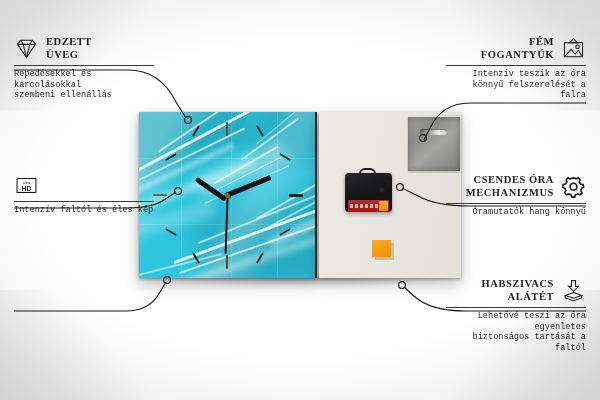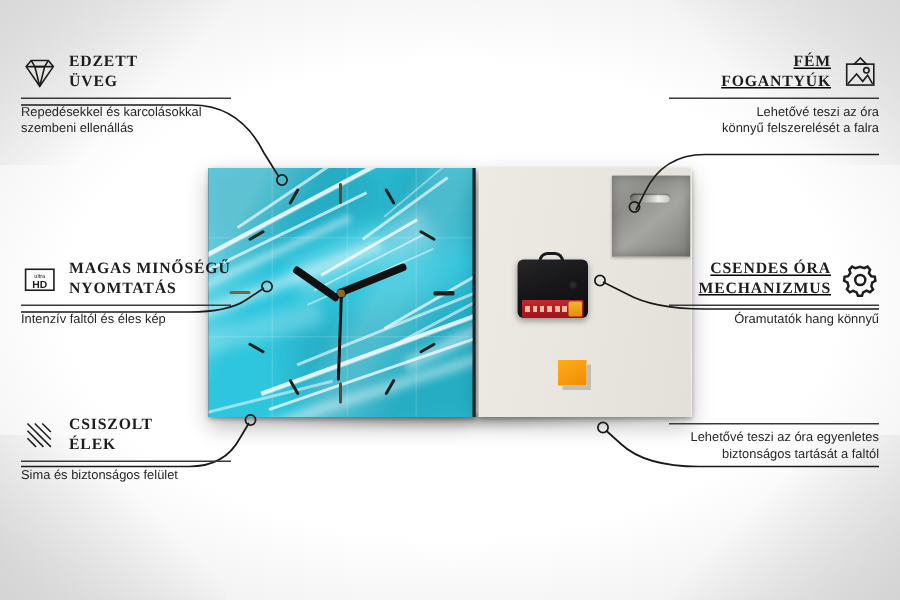--- a/index.html
+++ b/index.html
@@ -102,31 +102,31 @@
     background:radial-gradient(ellipse at 50% 0%, rgba(0,0,0,.30) 0%, rgba(0,0,0,0) 72%);
     filter:blur(1.4px);
   }
 
   
   svg.leaders{ position:absolute; inset:0; width:600px; height:400px; pointer-events:none; }
 
   .callout{ position:absolute; }
   .callout .row{ display:flex; align-items:center; gap:7px; }
   .callout.left .row{ justify-content:flex-start; }
-  .callout.right .row{ justify-content:flex-end; flex-direction:row;text-decoration:underline; }
+  .callout.right .row{ justify-content:flex-end; flex-direction:row; }
   .co-title{
     font-family:"Liberation Serif", serif;
     font-size:10.5px; letter-spacing:.55px; color:#1d1d1b;
     line-height:12.5px; font-weight:700; text-transform:uppercase;
     white-space:pre-line;
   }
   .callout.right .co-title{ text-align:right; }
   .co-rule{ height:1px; background:#3a3a38; margin-top:4px; }
   .co-desc{
-    font-family:Liberation Sans, sans-serif;
+    font-family:Liberation Mono, monospace;
     font-size:8.6px; color:#262624; line-height:10.6px; margin-top:3px;
     white-space:pre-line;
   }
   .callout.right .co-desc{ text-align:right; }
   .ico{ width:25px; height:23px; flex:0 0 auto; display:block; }
 </style>
 </head>
 <body>
 
 <div id="stage">
@@ -262,77 +262,69 @@
 szembeni ellenállás</div>
   </div>
 
   <div class="callout left" style="left:14px; top:174px; width:140px;">
     <div class="row">
       <svg class="ico" viewBox="0 0 30 28">
         <rect x="3.5" y="5.5" width="23" height="17" fill="none" stroke="#1d1d1b" stroke-width="1.3"></rect>
         <text x="15" y="12.6" text-anchor="middle" font-family="Liberation Sans, sans-serif" font-size="4.6" fill="#1d1d1b">ultra</text>
         <text x="15" y="20.4" text-anchor="middle" font-family="Liberation Sans, sans-serif" font-size="8.4" font-weight="bold" fill="#1d1d1b">HD</text>
       </svg>
-      <div class="co-title">MAGAS MINŐSÉGŰ
-NYOMTATÁS</div>
     </div>
     <div class="co-rule"></div>
     <div class="co-desc">Intenzív faltól és éles kép</div>
   </div>
 
-  <div class="callout left" style="left:14px; top:278px; width:140px;">
-    <div class="row">
-      <svg class="ico" viewBox="0 0 30 28">
-        <g stroke="#1d1d1b" stroke-width="1.25" fill="none">
-          <path d="M5,4 L24,23"></path>
-            <path d="M5,10 L18,23"></path>
-            <path d="M5,16 L12,23"></path>
-          <path d="M11,4 L24,17"></path>
-            <path d="M17,4 L24,11"></path>
-        </g>
-      </svg>
-      <div class="co-title">CSISZOLT
-ÉLEK</div>
-    </div>
-    <div class="co-rule"></div>
-    <div class="co-desc">Sima és biztonságos felület</div>
-  </div>
 
   <div class="callout right" style="left:446px; top:36px; width:140px;">
     <div class="row">
       <div class="co-title" style="flex:1;">FÉM
 FOGANTYÚK</div>
       <svg class="ico" viewBox="0 0 30 28">
         <g fill="none" stroke="#1d1d1b" stroke-width="1.3">
           <path d="M15,2 L10,7 L20,7 Z"></path>
           <rect x="4" y="7" width="22" height="17"></rect>
           <path d="M5,23 L12,15 L17,21 L21,16 L25,23"></path>
           <circle cx="20" cy="12" r="2.2"></circle>
         </g>
       </svg>
     </div>
     <div class="co-rule"></div>
-    <div class="co-desc">Lehetővé teszi az óra
+    <div class="co-desc">Intenzív teszik az óra
 könnyű felszerelését a falra</div>
   </div>
 
   <div class="callout right" style="left:446px; top:174px; width:140px;">
     <div class="row">
       <div class="co-title" style="flex:1;">CSENDES ÓRA
 MECHANIZMUS</div>
       <svg class="ico" viewBox="0 0 30 28">
         <g fill="none" stroke="#1d1d1b" stroke-width="2">
           <path d="M15,3.5 l3.3,1.1 2.6,-1.3 2.1,2.6 -1,2.7 1.9,2.6 2.9,.3 .5,3.3 -2.6,1.4 -.7,3.1 1.4,2.6 -2.5,2.2 -2.7,-1.2 -2.9,1.3 -.9,2.8 -3.3,0 -1,-2.8 -3,-1.2 -2.6,1.2 -2.3,-2.4 1.3,-2.6 -.9,-3 -2.7,-1.3 .4,-3.3 2.9,-.5 1.8,-2.6 -.9,-2.8 2.3,-2.4 2.6,1.4 Z"></path>
           <circle cx="15" cy="14.2" r="4.1"></circle>
         </g>
       </svg>
     </div>
     <div class="co-rule"></div>
     <div class="co-desc">Óramutatók hang könnyű</div>
   </div>
 
   <div class="callout right" style="left:446px; top:278px; width:140px;">
+    <div class="row">
+      <div class="co-title" style="flex:1;">HABSZIVACS
+ALÁTÉT</div>
+      <svg class="ico" viewBox="0 0 30 28">
+        <g fill="none" stroke="#1d1d1b" stroke-width="1.3">
+          <path d="M12.5,2 L17.5,2 L17.5,9 L21,9 L15,15 L9,9 L12.5,9 Z"></path>
+          <path d="M15,16.5 L25,20 L15,23.5 L5,20 Z"></path>
+          <path d="M5,20 L5,23 L15,26.5 L25,23 L25,20"></path>
+        </g>
+      </svg>
+    </div>
     <div class="co-rule"></div>
     <div class="co-desc">Lehetővé teszi az óra egyenletes
 biztonságos tartását a faltól</div>
   </div>
 
 </div>
 
 </body></html>

